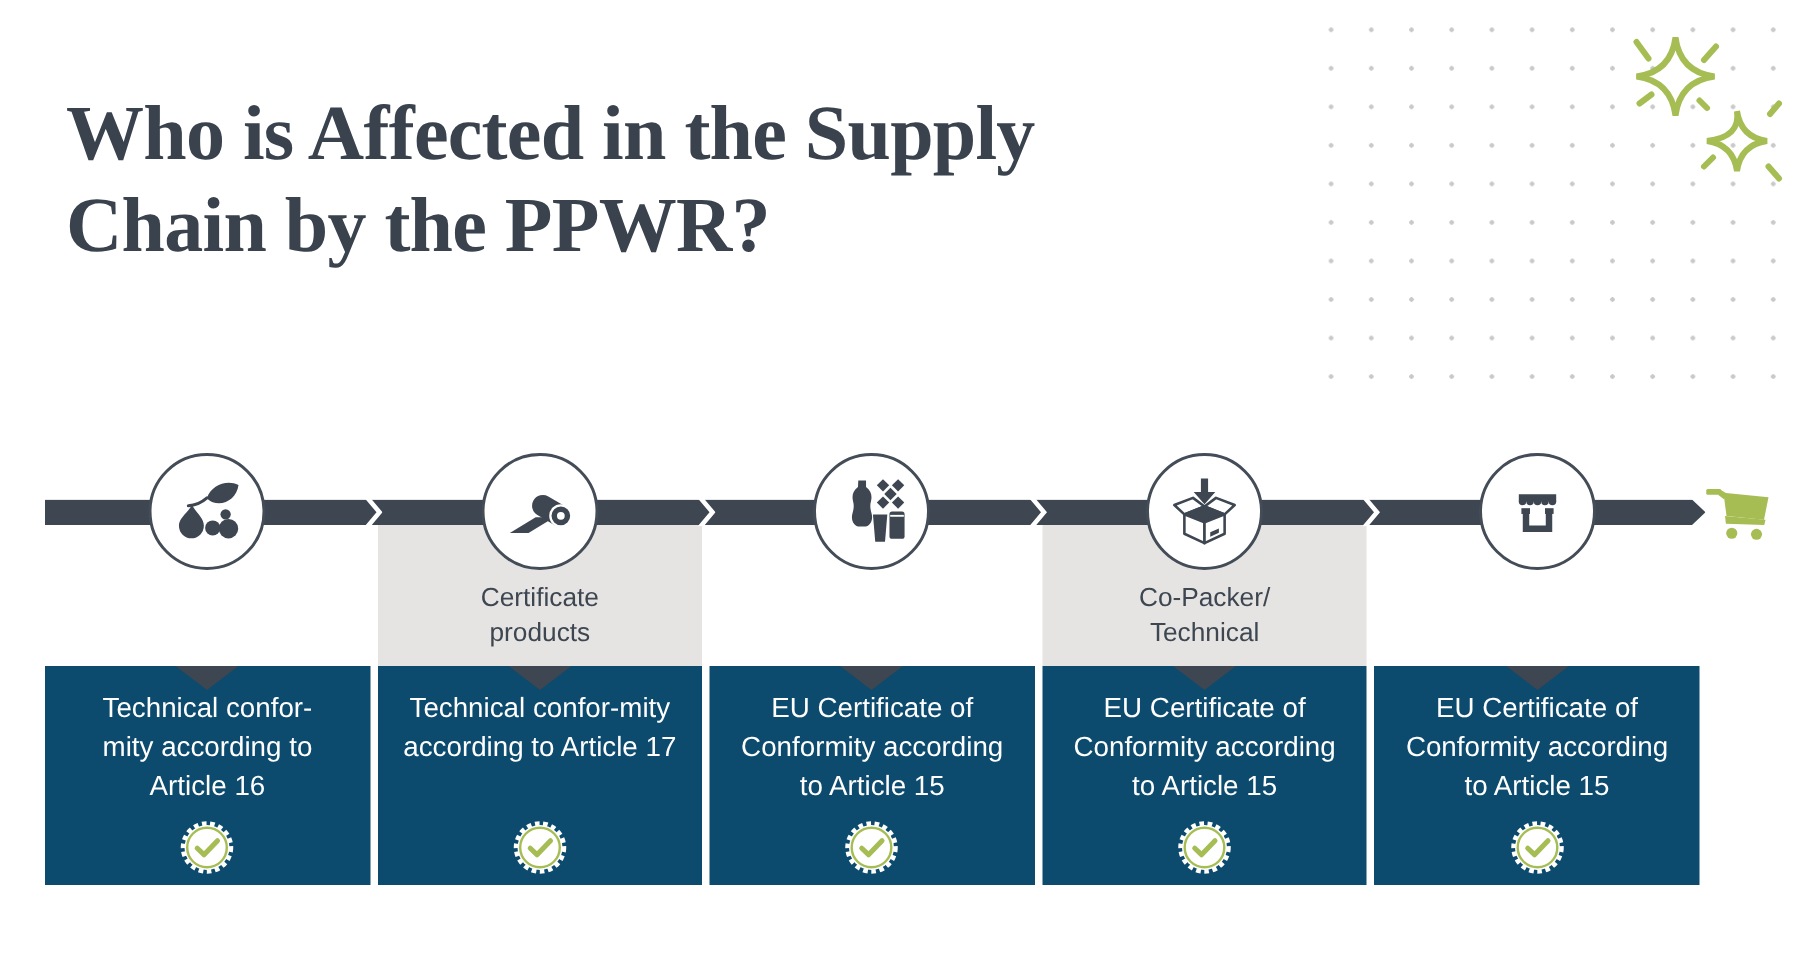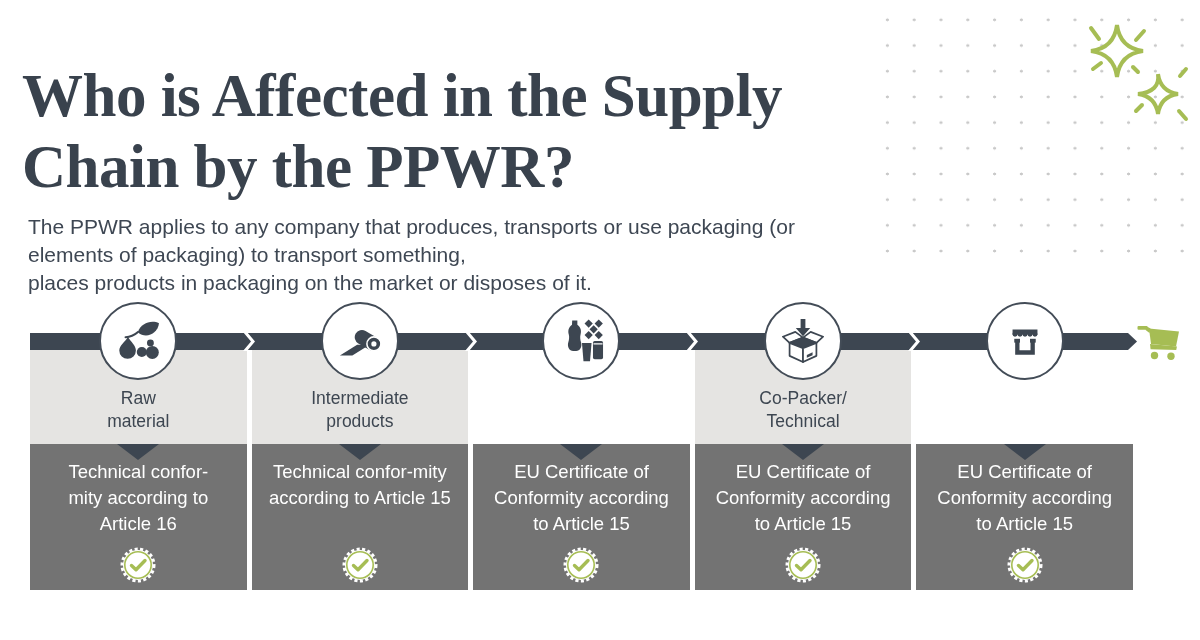--- a/index.html
+++ b/index.html
@@ -12,23 +12,23 @@
 
   
   .dot-grid {
     position:absolute; left:873px; top:6px; width:322px; height:257px;
     background-image: radial-gradient(circle, #c9c9c9 1.4px, transparent 1.55px);
     background-size:26.8px 25.7px; background-position:1px 1px;
   }
   .sparkles { position:absolute; left:1080px; top:18px; }
 
   .title {
-    position:absolute; left:22px; top:60px; margin:0; width:820px;
+    position:absolute; left:44px; top:60px; margin:0; width:820px;
     font-family:"Liberation Serif", serif; font-weight:bold;
-    font-size:61px; line-height:1.17; letter-spacing:-0.5px;
+    font-size:52px; line-height:1.17; letter-spacing:-0.5px;
     color:#39424d; white-space:pre-line;
   }
   .subtitle {
     position:absolute; left:28px; top:213px; margin:0; width:880px;
     font-size:21px; line-height:1.33; color:#3e4753; white-space:pre-line;
   }
 
   .chain { position:absolute; left:30px; top:302px; width:1103px; height:288px; }
   .band-strip {
     position:absolute; left:0; top:31px; width:1107px; height:17px; background:#3d4651;
@@ -49,21 +49,21 @@
     position:absolute; left:50%; top:0; transform:translateX(-50%);
     width:78px; height:78px; border-radius:50%;
     background:#ffffff; border:2.5px solid #434c57; box-sizing:border-box;
     display:flex; align-items:center; justify-content:center; z-index:2;
   }
   .gray-box { position:absolute; top:48px; width:100%; height:94px; background:#e5e4e2; }
   .label {
     margin:0; padding-top:37px; text-align:center;
     font-size:17.5px; line-height:1.32; color:#3d4651; white-space:pre-line;
   }
-  .green-box { position:absolute; top:142px; width:100%; height:146px; background:#737373; }
+  .green-box { position:absolute; top:142px; width:100%; height:146px; background:#0c4a6e; }
   .tri {
     position:absolute; top:0; left:50%; margin-left:-21px; width:0; height:0;
     border-left:21px solid transparent; border-right:21px solid transparent;
     border-top:16px solid #3d4651;
   }
   .cert {
     margin:0; padding:15px 4px 0 4px; text-align:center;
     font-size:18.5px; line-height:1.4; color:#ffffff; white-space:pre-line;
   }
   .badge { position:absolute; left:50%; bottom:6px; transform:translateX(-50%); }
@@ -84,38 +84,31 @@
     <path d="M64 13 L56 22"></path>
     <path d="M13 51 L21 45"></path>
     <path d="M53 49 L58 54"></path>
     <path d="M99 93 L106 101"></path>
     <path d="M56 93 L62 87"></path>
     <path d="M100 58 L106 51"></path>
   </svg>
 
   <h1 class="title">Who is Affected in the Supply
 Chain by the PPWR?</h1>
-  <p class="subtitle">The PPWR applies to any company that produces, transports or use packaging (or
-elements of packaging) to transport something,
-places products in packaging on the market or disposes of it.</p>
 
   <div class="chain">
     <div class="band-strip"></div>
     <div class="divider d1"></div>
     <div class="divider d2"></div>
     <div class="divider d3"></div>
     <div class="divider d4"></div>
 
     <div class="cols">
 
       <div class="col">
-        <div class="gray-box">
-          <p class="label">Raw
-material</p>
-        </div>
         <div class="green-box">
           <div class="tri"></div>
           <p class="cert">Technical confor-
 mity according to
 Article 16</p>
           <svg class="badge" width="38" height="38" viewBox="0 0 38 38">
             <circle cx="19" cy="19" r="15" fill="#ffffff"></circle>
             <circle cx="19" cy="19" r="16" fill="none" stroke="#ffffff" stroke-width="3" stroke-dasharray="3.1 2.4"></circle>
             <circle cx="19" cy="19" r="13.2" fill="none" stroke="#a6bd54" stroke-width="1.6"></circle>
             <path d="M12.5 19.5 L17 23.8 L26 14.5" fill="none" stroke="#a6bd54" stroke-width="3.4" stroke-linecap="round" stroke-linejoin="round"></path>
@@ -130,27 +123,27 @@
               <circle cx="39" cy="34" r="6.8"></circle>
               <circle cx="37" cy="24" r="3.6"></circle>
             </g>
             <path d="M24 12.5 C20 16 16 17.8 11 18" fill="none" stroke="#3d4651" stroke-width="2.2" stroke-linecap="round"></path>
           </svg>
         </div>
       </div>
 
       <div class="col">
         <div class="gray-box">
-          <p class="label">Intermediate
+          <p class="label">Certificate
 products</p>
         </div>
         <div class="green-box">
           <div class="tri"></div>
           <p class="cert">Technical confor-mity
-according to Article 15</p>
+according to Article 17</p>
           <svg class="badge" width="38" height="38" viewBox="0 0 38 38">
             <circle cx="19" cy="19" r="15" fill="#ffffff"></circle>
             <circle cx="19" cy="19" r="16" fill="none" stroke="#ffffff" stroke-width="3" stroke-dasharray="3.1 2.4"></circle>
             <circle cx="19" cy="19" r="13.2" fill="none" stroke="#a6bd54" stroke-width="1.6"></circle>
             <path d="M12.5 19.5 L17 23.8 L26 14.5" fill="none" stroke="#a6bd54" stroke-width="3.4" stroke-linecap="round" stroke-linejoin="round"></path>
           </svg>
         </div>
         <div class="circle">
           <svg width="46" height="46" viewBox="0 0 48 48">
             <line x1="26" y1="20" x2="38" y2="27" stroke="#3d4651" stroke-width="15" stroke-linecap="round"></line>

